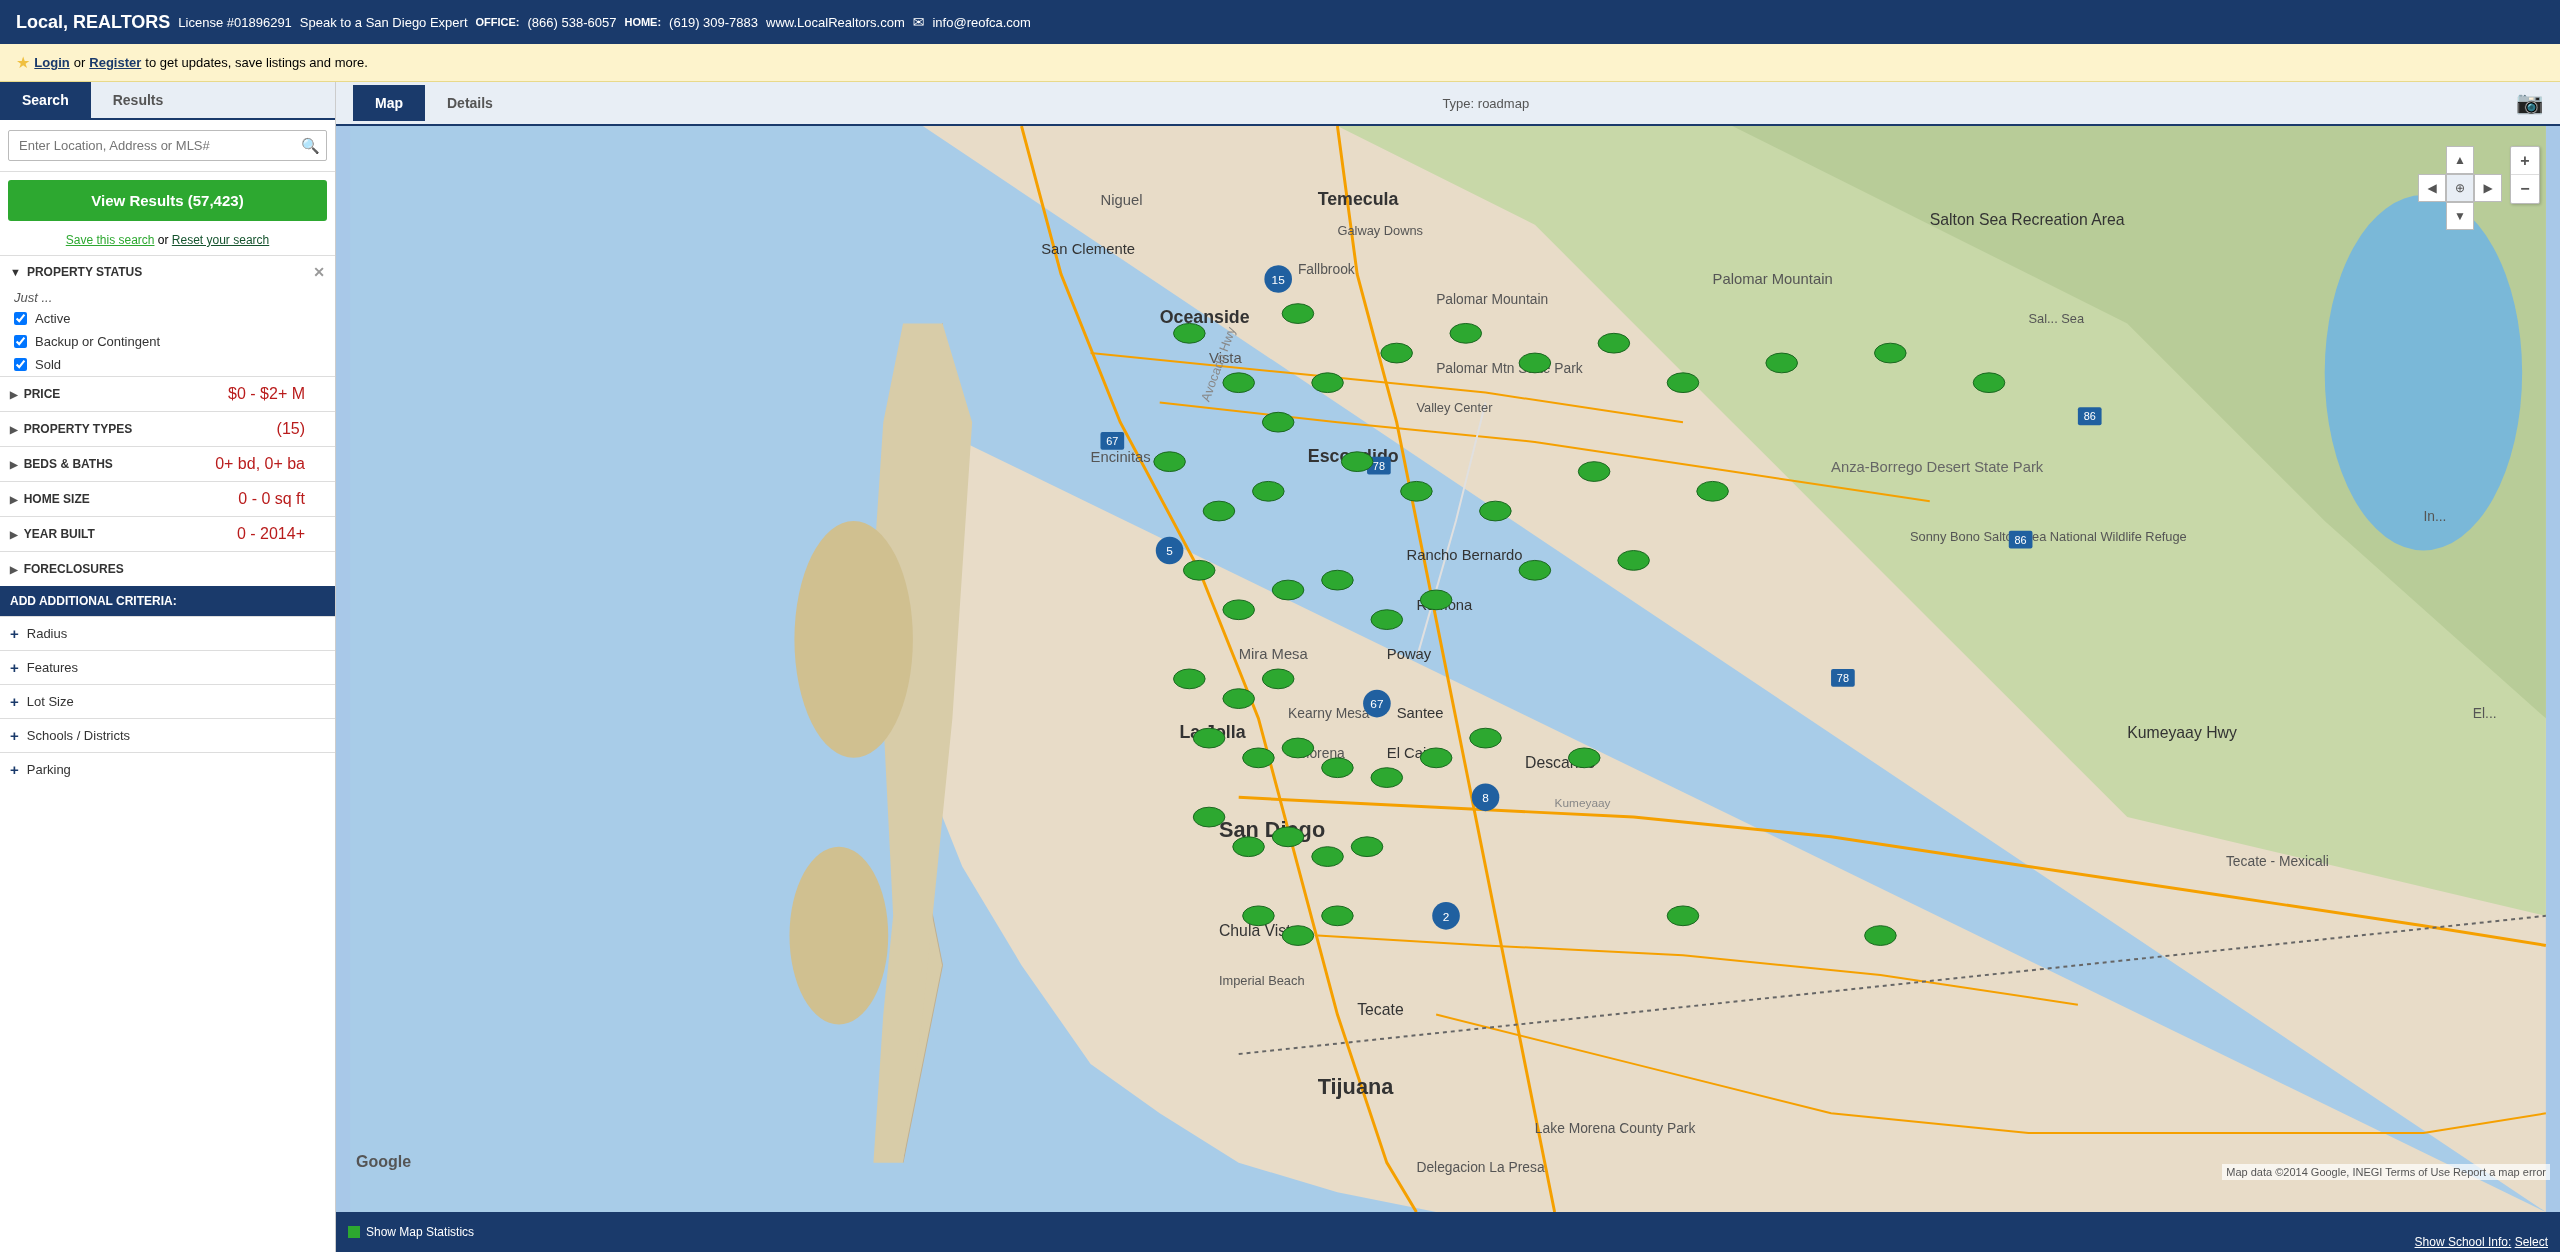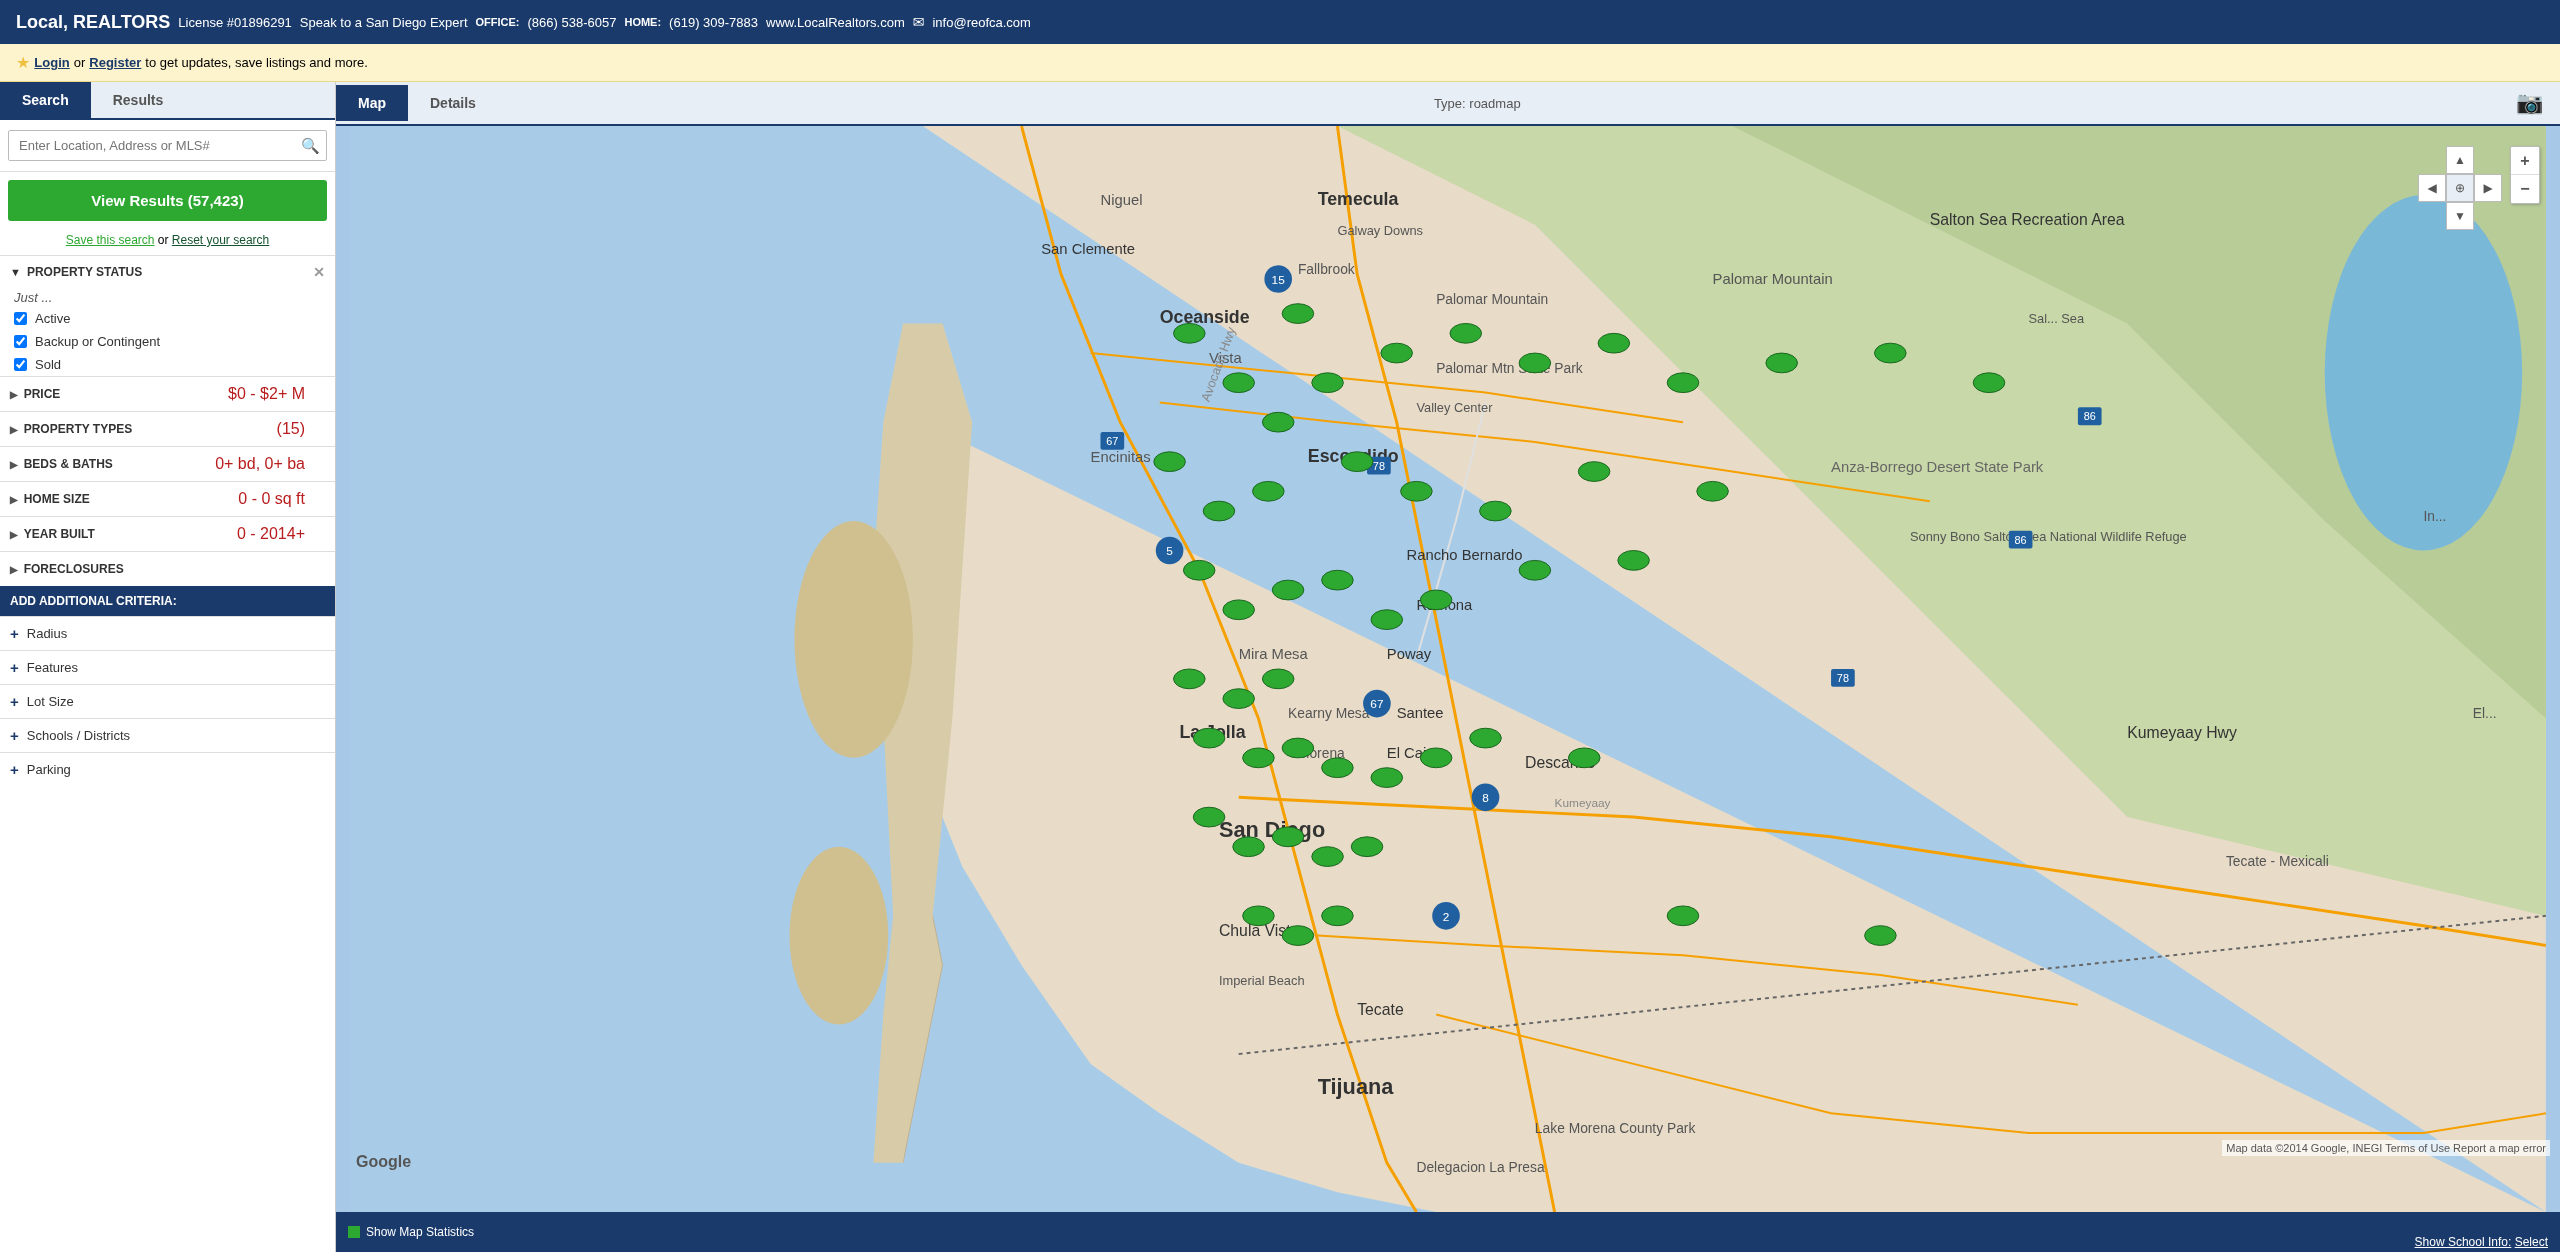--- a/index.html
+++ b/index.html
@@ -230,20 +230,21 @@
       font-size: 14px;
       cursor: pointer;
       border: none;
       background: transparent;
       font-weight: bold;
       color: #555;
     }
     .map-tab.active {
       background: #1a3a6b;
       color: #fff;
+      margin-left: 17px;
     }
     #map-type-label {
       margin-left: auto;
       margin-right: 60px;
       font-size: 13px;
       color: #555;
     }
     #camera-icon {
       margin-left: auto;
       margin-right: 16px;
@@ -345,21 +346,21 @@
       left: 20px;
       font-size: 18px;
       font-weight: bold;
       color: #555;
       font-family: Arial;
     }
 
     
     #map-attribution {
       position: absolute;
-      bottom: 56px;
+      bottom: 32px;
       right: 10px;
       font-size: 11px;
       color: #555;
       background: rgba(255,255,255,0.7);
       padding: 2px 4px;
     }
   </style>
 </head>
 <body>
 

